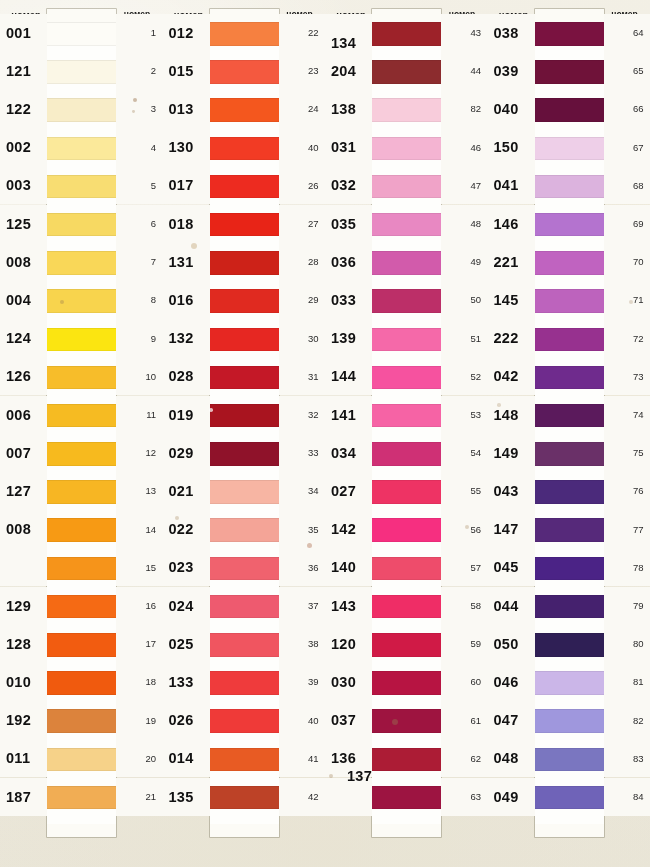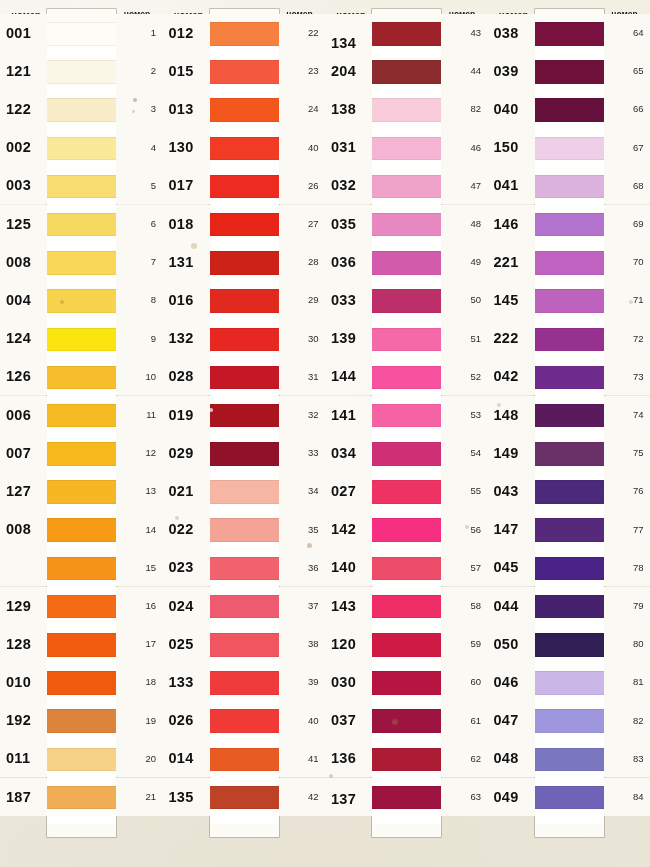--- a/index.html
+++ b/index.html
@@ -672,21 +672,21 @@
       <div class="plate plate-left" style="top: 701.1px;"></div>
       <div class="plate plate-right" style="top: 701.1px;"></div>
       <div class="code" style="top: 701.1px;">037</div>
       <div class="seq" style="top: 701.1px;">61</div>
       <div class="plate plate-left" style="top: 739.3px;"></div>
       <div class="plate plate-right" style="top: 739.3px;"></div>
       <div class="code" style="top: 739.3px;">136</div>
       <div class="seq" style="top: 739.3px;">62</div>
       <div class="plate plate-left" style="top: 777.5px;"></div>
       <div class="plate plate-right" style="top: 777.5px;"></div>
-      <div class="code" style="top: 780px;">137</div>
+      <div class="code" style="top: 757px; margin-left: 16px;">137</div>
       <div class="seq" style="top: 777.5px;">63</div>
     </div>
     <div class="column">
       <div class="col-header">
         <div class="hdr-left"><span>номер</span><span class="hdr-line2">цвета</span></div>
         <div class="hdr-right"><span>номер</span><span class="hdr-line2">п\п</span></div>
       </div>
       <div class="strip">
         <div class="strip-cap"></div>
         <div class="swatch-cell">

